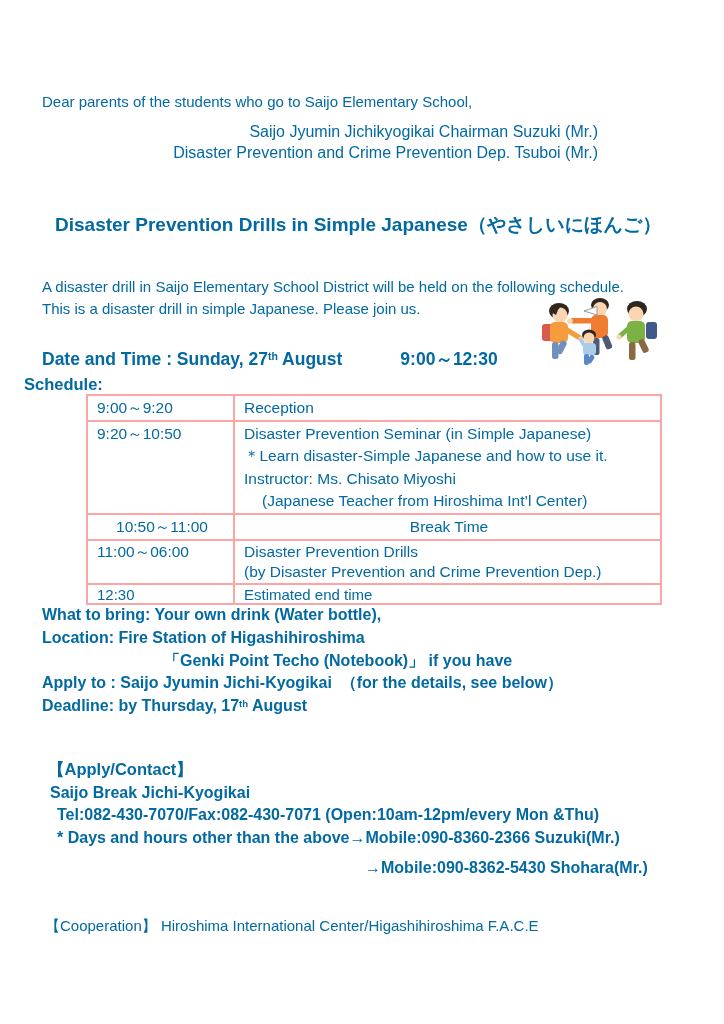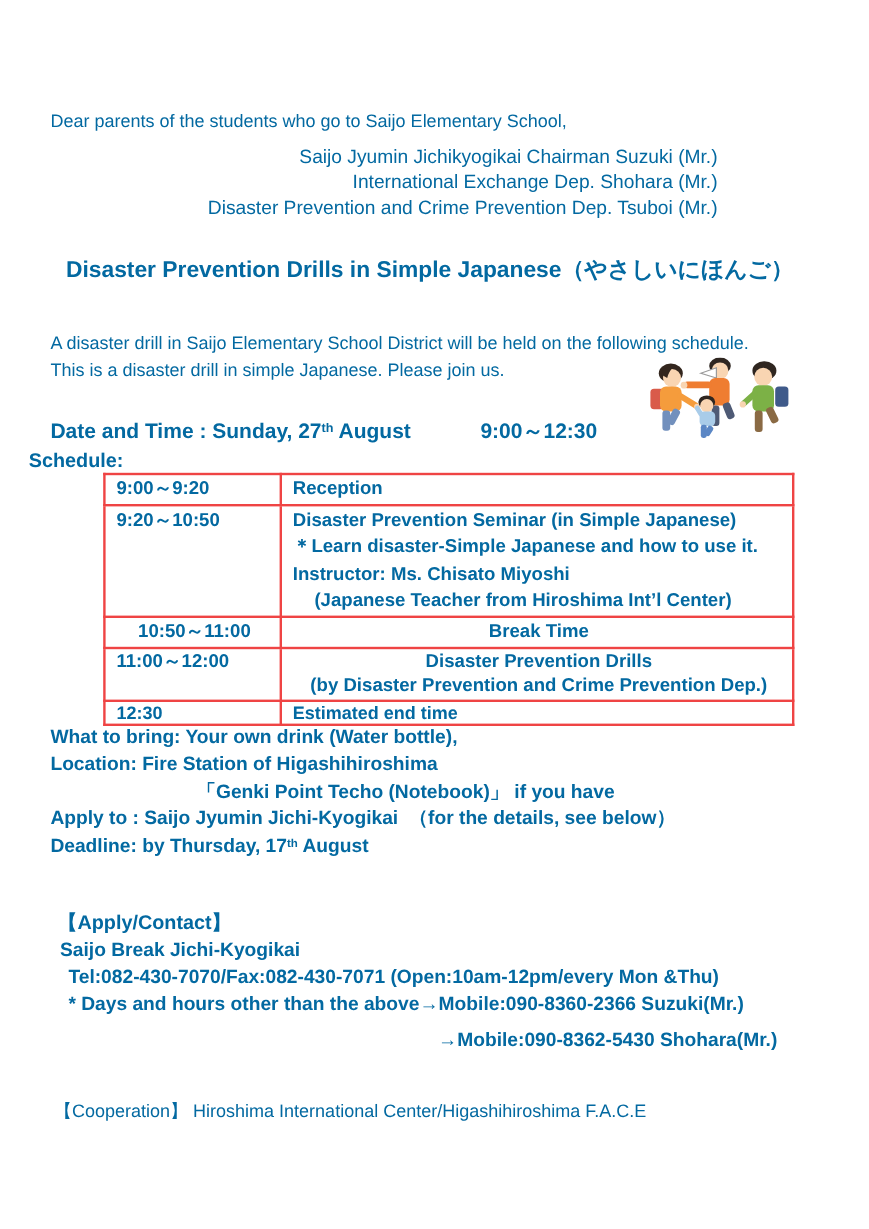--- a/index.html
+++ b/index.html
@@ -10,30 +10,30 @@
   .greeting{left:42px;top:78px;font-size:15px;}
   .senders{left:0;right:70px;top:106px;text-align:right;font-size:16px;line-height:21px;}
   .title{left:55px;top:197px;font-size:19px;font-weight:bold;margin:0;}
   .intro{left:42px;top:261px;font-size:15px;line-height:22px;}
   .illustration{left:534px;top:283px;width:132px;height:80px;}
   .dateline{left:42px;top:332px;font-size:17.5px;font-weight:bold;}
   .dateline .timegap{margin-left:58px;}
   sup.s{font-size:0.6em;vertical-align:baseline;position:relative;top:-0.45em;font-weight:bold;}
   .schedlabel{left:24px;top:360px;font-size:16.5px;font-weight:bold;}
   table.sched{position:absolute;left:86px;top:379px;width:576px;border-collapse:collapse;table-layout:fixed;}
-  table.sched td{border:2px solid #ef4444;vertical-align:top;font-weight:bold;font-size:15.5px;
+  table.sched td{border:2px solid #fca5a5;vertical-align:top;font-weight:normal;font-size:15.5px;
                  padding:1px 6px 0 9px;overflow:hidden;}
   td.timecell{width:130px;}
   tr.r1 td{height:23px;line-height:22px;}
   tr.r2 td{height:89px;}
   tr.r2 .descline{line-height:22.4px;}
   tr.r2 td.timecell{line-height:22.4px;}
   tr.r3 td{height:23px;line-height:21px;text-align:center;}
   tr.r4 td{height:41px;}
-  tr.r4 .descline{line-height:20.5px;text-align:center;}
+  tr.r4 .descline{line-height:20.5px;}
   tr.r4 td.timecell{line-height:20.5px;}
   tr.r5 td{height:17px;line-height:17px;font-size:15px;}
   .indented{padding-left:18px;}
   .details{left:42px;top:589px;font-size:16px;font-weight:bold;line-height:22.8px;}
   .bring2{padding-left:122px;}
   .contact{left:48px;top:742px;font-size:16px;font-weight:bold;}
   .contact-heading{font-size:16.5px;line-height:24px;}
   .contact-org{padding-left:2px;line-height:23px;}
   .contact-ind{padding-left:9px;line-height:22.5px;}
   .contact-mob2{padding-left:317px;margin-top:8px;line-height:22px;}
@@ -41,21 +41,20 @@
 </style>
 </head>
 <body>
 
 <div class="page">
 
   <div class="abs greeting t">Dear parents of the students who go to Saijo Elementary School,</div>
 
   <div class="abs senders">
     <div class="t">Saijo Jyumin Jichikyogikai Chairman Suzuki (Mr.)</div>
-    <div class="t">International Exchange Dep. Shohara (Mr.)</div>
     <div class="t">Disaster Prevention and Crime Prevention Dep. Tsuboi (Mr.)</div>
   </div>
 
   <h1 class="abs title t">Disaster Prevention Drills in Simple Japanese（やさしいにほんご）</h1>
 
   <div class="abs intro">
     <div class="t">A disaster drill in Saijo Elementary School District will be held on the following schedule.</div>
     <div class="t">This is a disaster drill in simple Japanese. Please join us.</div>
   </div>
 
@@ -116,21 +115,21 @@
         <div class="descline t">＊Learn disaster-Simple Japanese and how to use it.</div>
         <div class="descline t">Instructor: Ms. Chisato Miyoshi</div>
         <div class="descline indented t">(Japanese Teacher from Hiroshima Int’l Center)</div>
       </td>
     </tr>
     <tr class="r3">
       <td class="timecell t">10:50～11:00</td>
       <td class="desccell t">Break Time</td>
     </tr>
     <tr class="r4">
-      <td class="timecell t">11:00～12:00</td>
+      <td class="timecell t">11:00～06:00</td>
       <td class="desccell">
         <div class="descline t">Disaster Prevention Drills</div>
         <div class="descline t">(by Disaster Prevention and Crime Prevention Dep.)</div>
       </td>
     </tr>
     <tr class="r5">
       <td class="timecell t">12:30</td>
       <td class="desccell t">Estimated end time</td>
     </tr>
   </tbody>

